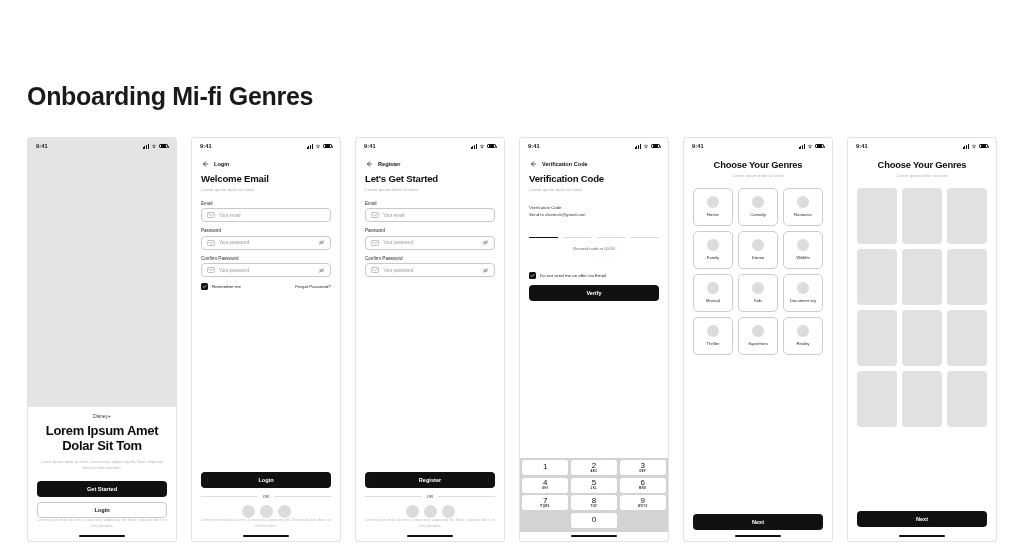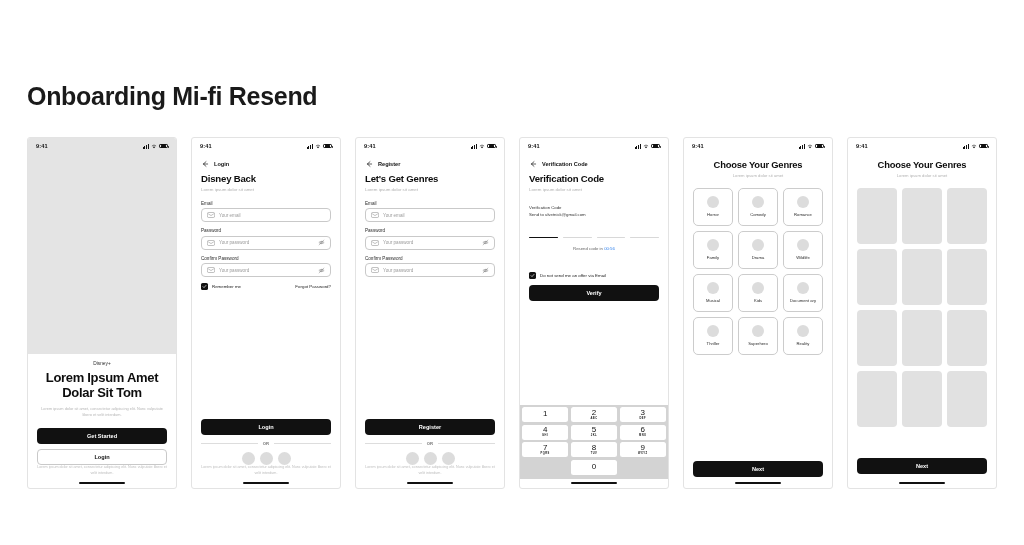--- a/index.html
+++ b/index.html
@@ -23,21 +23,21 @@
   .screens {
     position: absolute;
     left: 27px; top: 137px;
     display: flex;
     gap: 14px;
   }
 
   .phone {
     position: relative;
     width: 150px;
-    height: 352px;
+    height: 405px;
     background: #ffffff;
     border: 1px solid #e3e3e3;
     border-radius: 3px;
     overflow: hidden;
     flex-shrink: 0;
     display: flex;
     flex-direction: column;
   }
 
   
@@ -196,21 +196,21 @@
   .poster-cell { height: 56px; background: #e1e1e1; border-radius: 4px; }
 
   .next-wrap { margin-top: auto; padding-bottom: 5px; }
   .next-float { position: absolute; left: 9px; right: 9px; bottom: 14px; }
 </style>
 </head>
 <body>
 
 <div class="page">
 
-  <div class="page-title">Onboarding Mi-fi Resend</div>
+  <div class="page-title">Onboarding Mi-fi Genres</div>
 
   <div class="screens">
 
     <div class="phone">
       <div class="statusbar on-grey">
         <span class="sb-time">9:41</span>
         <span class="sb-icons">
           <span class="ic-signal">
               <i></i>
               <i></i>
@@ -259,21 +259,21 @@
             </span>
         </span>
       </div>
       <div class="navbar">
         <svg class="nav-back" viewBox="0 0 12 12">
             <path d="M7.5 2.5 L3.5 6 L7.5 9.5 M3.5 6 H10" stroke="#111" stroke-width="1" fill="none" stroke-linecap="round" stroke-linejoin="round"></path>
           </svg>
         <span class="nav-title">Login</span>
       </div>
       <div class="screen-body">
-        <div class="head-title">Disney Back</div>
+        <div class="head-title">Welcome Email</div>
         <div class="head-sub">Lorem ipsum dolor sit amet</div>
 
         <div class="form">
           <div class="field-label">Email</div>
           <div class="field">
             <svg class="envelope" viewBox="0 0 14 10">
                 <rect x="0.6" y="0.6" width="12.8" height="8.8" rx="2.4" stroke="#777" stroke-width="0.8" fill="none"></rect>
                 <path d="M2.6 3.2 L7 6 L11.4 3.2" stroke="#777" stroke-width="0.8" fill="none" stroke-linecap="round"></path>
               </svg>
             <span class="ph">Your email</span>
@@ -357,21 +357,21 @@
             </span>
         </span>
       </div>
       <div class="navbar">
         <svg class="nav-back" viewBox="0 0 12 12">
             <path d="M7.5 2.5 L3.5 6 L7.5 9.5 M3.5 6 H10" stroke="#111" stroke-width="1" fill="none" stroke-linecap="round" stroke-linejoin="round"></path>
           </svg>
         <span class="nav-title">Register</span>
       </div>
       <div class="screen-body">
-        <div class="head-title">Let's Get Genres</div>
+        <div class="head-title">Let's Get Started</div>
         <div class="head-sub">Lorem ipsum dolor sit amet</div>
 
         <div class="form">
           <div class="field-label">Email</div>
           <div class="field">
             <svg class="envelope" viewBox="0 0 14 10">
                 <rect x="0.6" y="0.6" width="12.8" height="8.8" rx="2.4" stroke="#777" stroke-width="0.8" fill="none"></rect>
                 <path d="M2.6 3.2 L7 6 L11.4 3.2" stroke="#777" stroke-width="0.8" fill="none" stroke-linecap="round"></path>
               </svg>
             <span class="ph">Your email</span>

